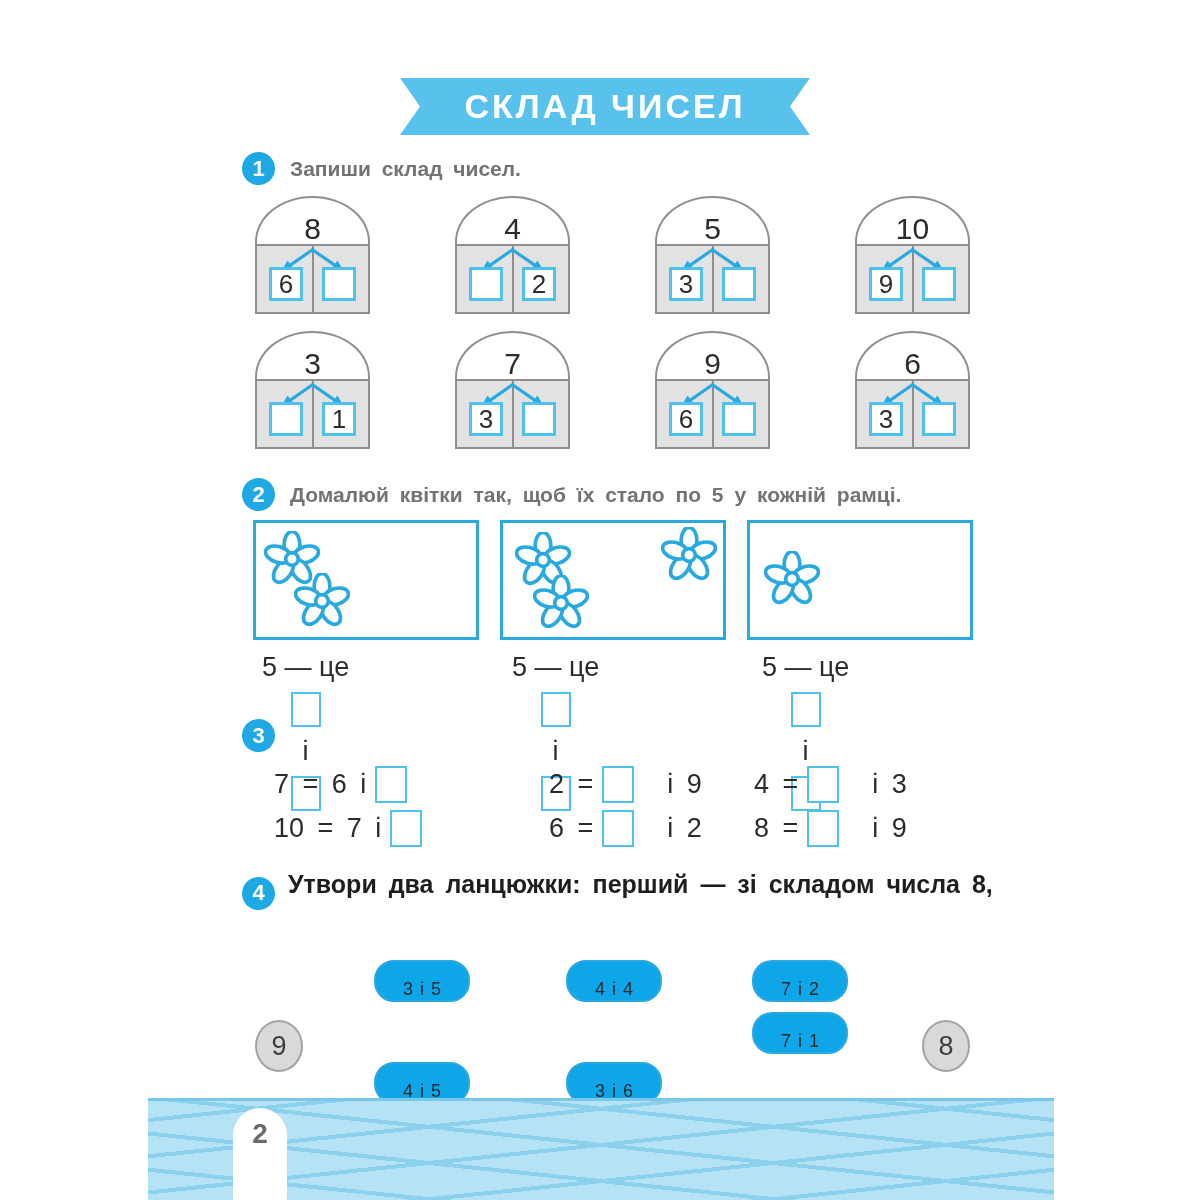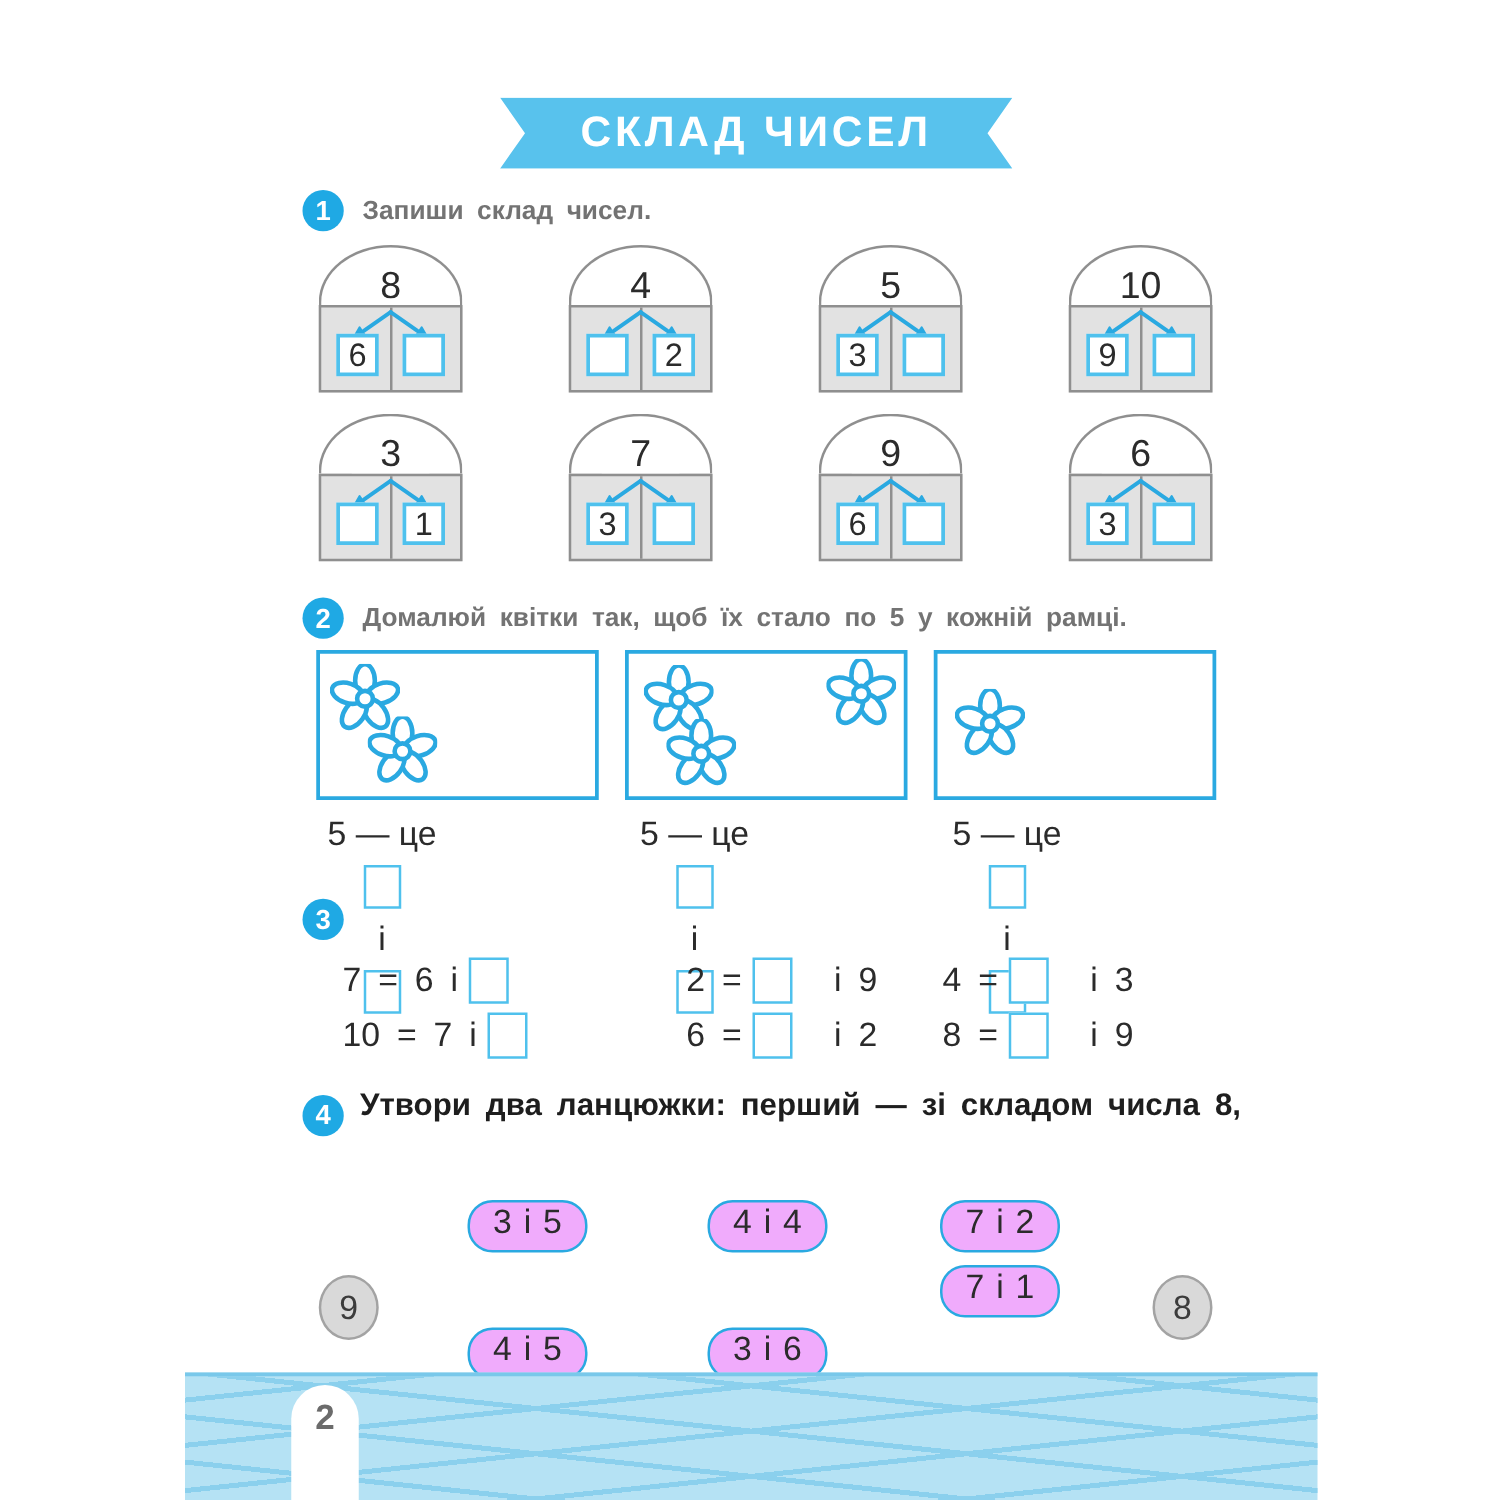--- a/index.html
+++ b/index.html
@@ -61,24 +61,24 @@
   .eq .eqt{word-spacing:6px;margin-left:24px;}
   .eq .abox{width:28px;height:33px;}
   
   .t4{
     position:absolute;left:242px;top:864px;width:760px;
     font-size:25px;font-weight:bold;color:#1e1e1e;line-height:40px;word-spacing:5px;
   }
   .t4 .badge{vertical-align:-7px;margin-right:13px;}
   
   .pill{
-    position:absolute;width:92px;height:38px;background:#f0abfc;
+    position:absolute;width:92px;height:38px;background:#0ea5e9;
     border:2.5px solid #2aa9e1;border-radius:20px;
-    display:flex;align-items:flex-start;justify-content:center;
-    font-size:27px;color:#2b2b2b;word-spacing:2px;
+    display:flex;align-items:flex-end;justify-content:center;
+    font-size:18px;color:#2b2b2b;word-spacing:2px;
   }
   .gcircle{
     position:absolute;width:44px;height:48px;background:#d9d9d9;
     border:2px solid #a3a3a3;border-radius:50%;
     display:flex;align-items:center;justify-content:center;font-size:27px;color:#3c3c3c;
   }
   
   .footer{
     position:absolute;left:148px;top:1098px;width:906px;height:102px;
     background-color:#b5e2f4;

